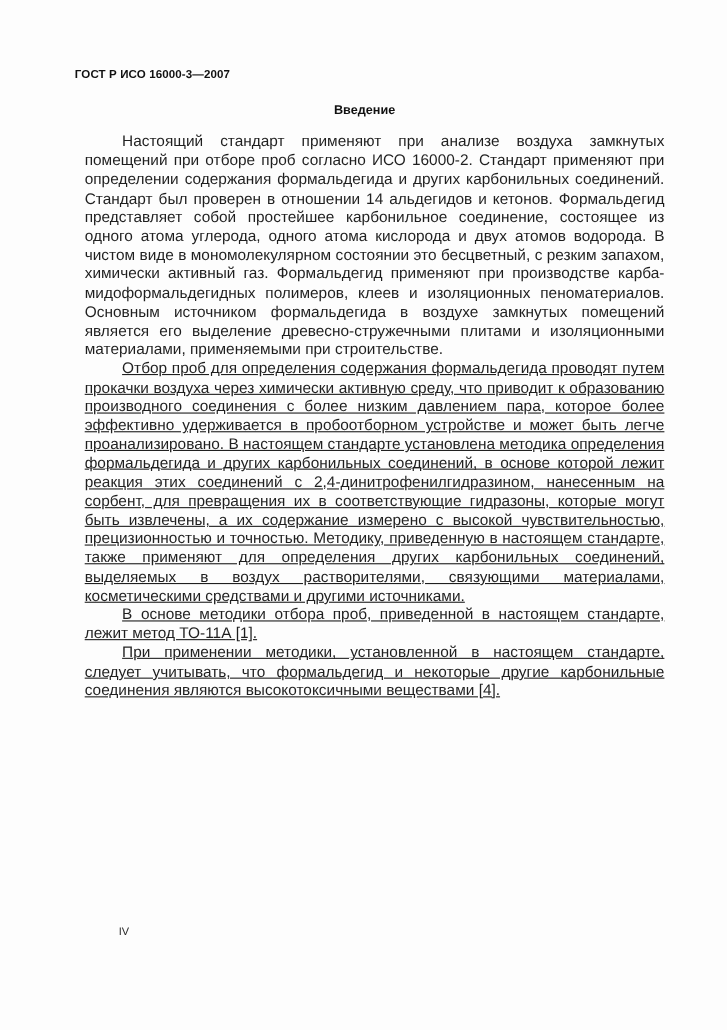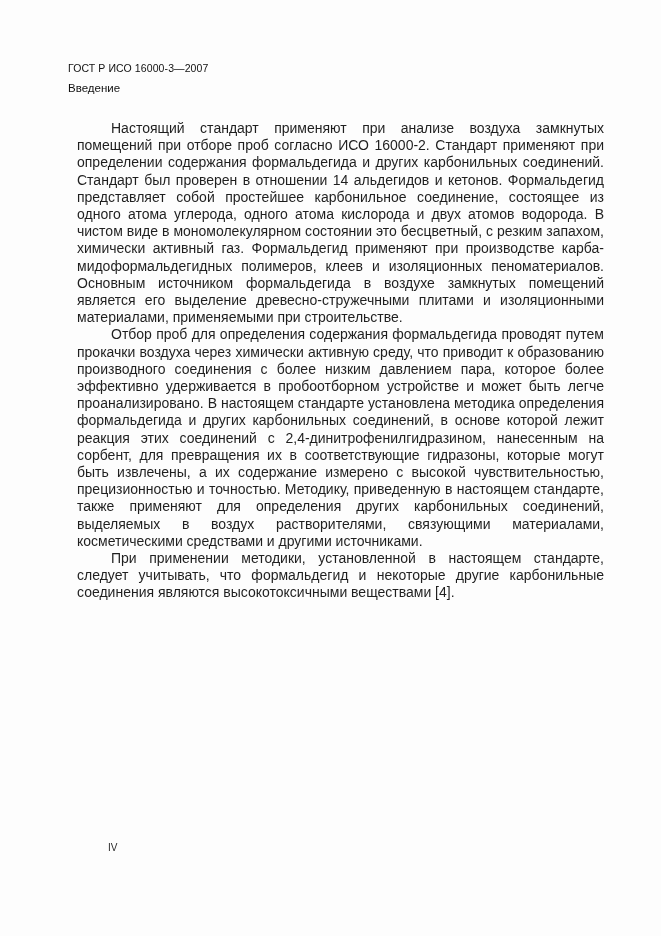--- a/index.html
+++ b/index.html
@@ -18,53 +18,54 @@
   .page {
     position: absolute;
     inset: 0;
     background: #fdfdfd;
   }
   .running-head {
     position: absolute;
     left: 68px;
     top: 62px;
     font-size: 10.5px;
-    font-weight: normal;
+    font-weight: bold;
     letter-spacing: 0.1px;
     color: #111111;
     white-space: nowrap;
   }
   .doc-title {
     position: absolute;
     left: 68px;
-    top: 82px;
+    top: 95px;
     width: 527px;
-    text-align: left;
+    text-align: center;
     font-size: 11.5px;
-    font-weight: normal;
+    font-weight: bold;
     color: #111111;
   }
   .body-text {
     position: absolute;
     left: 77px;
     top: 120px;
     width: 527px;
     font-size: 14px;
     line-height: 17.2px;
     color: #1f1f1f;
   }
   .para {
     margin: 0;
     text-align: justify;
     text-justify: inter-word;
     text-indent: 34px;
     hyphens: manual;
   }
   .para + .para {
     margin-top: 0;
+    text-decoration: underline;
   }
   .page-number {
     position: absolute;
     left: 68px;
     top: 842px;
     font-size: 10px;
     color: #2a2a2a;
     margin-left: 40px;
   }
 </style>
@@ -73,18 +74,19 @@
 
 <div class="page">
 
   <div class="running-head">ГОСТ Р ИСО 16000-3—2007</div>
 
   <div class="doc-title">Введение</div>
 
   <div class="body-text">
     <p class="para">Настоящий стандарт применяют при анализе воздуха замкнутых помещений при отборе проб согласно ИСО 16000-2. Стандарт применяют при определении содержания формальдегида и других карбонильных соединений. Стандарт был проверен в отношении 14 альдегидов и кетонов. Формальде­гид представляет собой простейшее карбонильное соединение, состоящее из одного атома углерода, одного атома кислорода и двух атомов водорода. В чистом виде в мономолекулярном состоянии это бес­цветный, с резким запахом, химически активный газ. Формальдегид применяют при производстве карба­мидоформальдегидных полимеров, клеев и изоляционных пеноматериалов. Основным источником формальдегида в воздухе замкнутых помещений является его выделение древесно-стружечными пли­тами и изоляционными материалами, применяемыми при строительстве.</p>
     <p class="para">Отбор проб для определения содержания формальдегида проводят путем прокачки воздуха через химически активную среду, что приводит к образованию производного соединения с более низким дав­лением пара, которое более эффективно удерживается в пробоотборном устройстве и может быть легче проанализировано. В настоящем стандарте установлена методика определения формальдегида и дру­гих карбонильных соединений, в основе которой лежит реакция этих соединений с 2,4-динитрофенил­гидразином, нанесенным на сорбент, для превращения их в соответствующие гидразоны, которые могут быть извлечены, а их содержание измерено с высокой чувствительностью, прецизионностью и точнос­тью. Методику, приведенную в настоящем стандарте, также применяют для определения других карбо­нильных соединений, выделяемых в воздух растворителями, связующими материалами, косметическими средствами и другими источниками.</p>
+    <p class="para">В основе методики отбора проб, приведенной в настоящем стандарте, лежит метод ТО-11А [1].</p>
     <p class="para">При применении методики, установленной в настоящем стандарте, следует учитывать, что фор­мальдегид и некоторые другие карбонильные соединения являются высокотоксичными веществами [4].</p>
   </div>
 
   <div class="page-number">IV</div>
 
 </div>
 
 </body></html>

